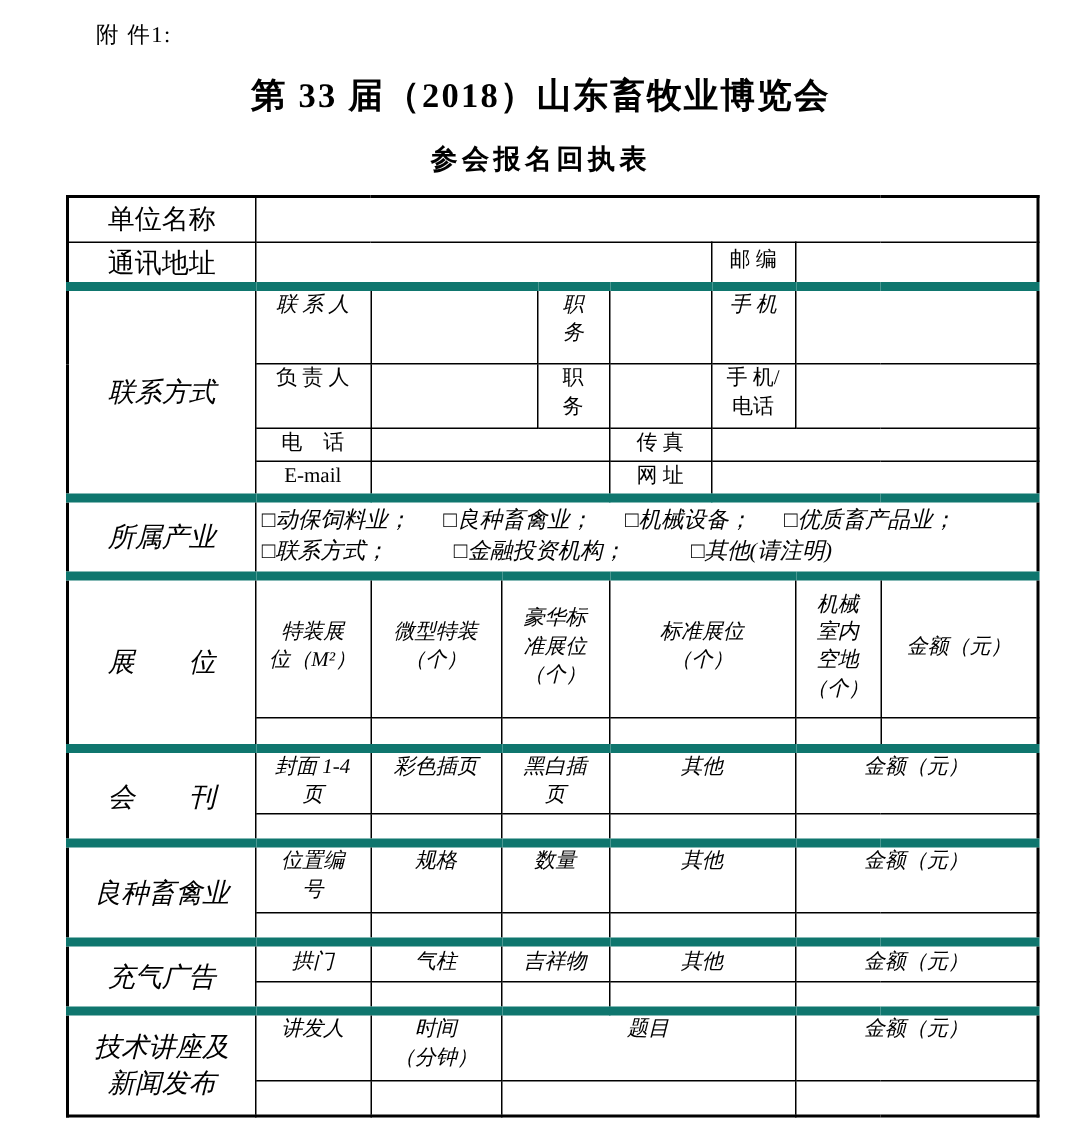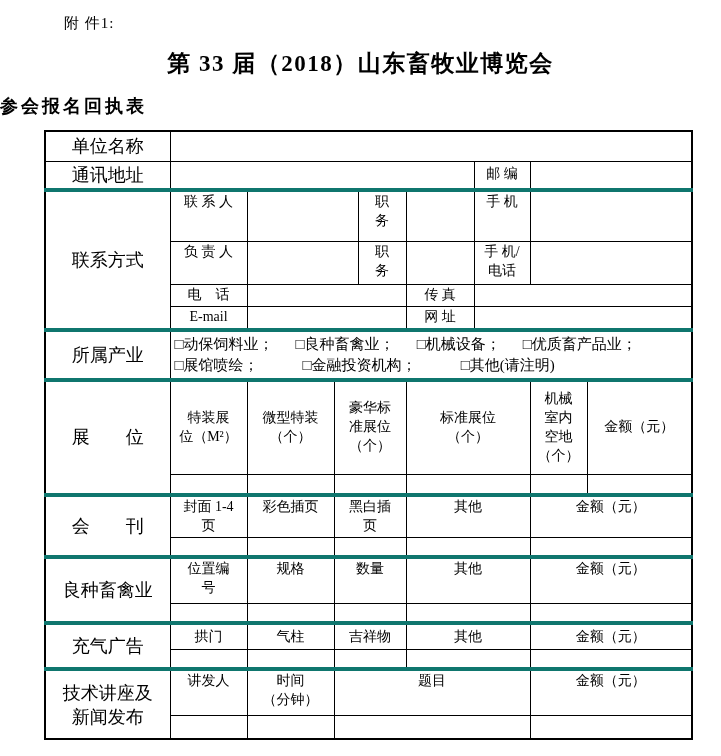--- a/index.html
+++ b/index.html
@@ -15,41 +15,42 @@
     letter-spacing: 1px;
   }
   .title {
     margin-top: 15px;
     text-align: center;
     font-size: 23px; font-weight: bold;
     letter-spacing: 1.5px;
   }
   .subtitle {
     margin-top: 15px;
+    text-align: center;
     font-size: 18px; font-weight: bold;
     letter-spacing: 3px;
   }
   table.form {
     margin: 12px 0 0 44px;
     width: 647px;
     border-collapse: collapse;
     border: 2px solid #000;
     table-layout: fixed;
   }
   td {
     border: 1px solid #000;
     font-size: 14px;
     line-height: 1.35;
     text-align: center;
     vertical-align: middle;
     padding: 1px 3px;
     white-space: pre-line;
     overflow: hidden;
   }
-  tr.sect > td { border-top: 4px solid #0f766e; }
+  tr.sect > td { border-top: 6px solid #0f766e; font-style: italic; }
   tr.vtop > td { vertical-align: top; }
   td.left-label { font-size: 18px; }
   td.industry {
     text-align: left;
     font-size: 15px;
     line-height: 21px;
     padding: 2px 2px 2px 4px;
     white-space: normal;
   }
   .opt { display: inline-block; }
@@ -124,21 +125,21 @@
     <td>E-mail</td>
     <td colspan="3"></td>
     <td>网 址</td>
     <td colspan="3"></td>
   </tr>
 
   <tr class="sect" style="height:47px">
     <td class="left-label">所属产业</td>
     <td colspan="8" class="industry">
       <div class="l1"><span class="opt">□动保饲料业；</span><span class="opt">□良种畜禽业；</span><span class="opt">□机械设备；</span><span class="opt">□优质畜产品业；</span></div>
-      <div class="l2"><span class="opt">□展馆喷绘；</span><span class="opt">□金融投资机构；</span><span class="opt">□其他(请注明)</span></div>
+      <div class="l2"><span class="opt">□联系方式；</span><span class="opt">□金融投资机构；</span><span class="opt">□其他(请注明)</span></div>
     </td>
   </tr>
 
   <tr class="sect" style="height:94px">
     <td class="left-label" rowspan="2">展　　位</td>
     <td>特装展
 位（M²）</td>
     <td>微型特装
 （个）</td>
     <td colspan="2">豪华标

